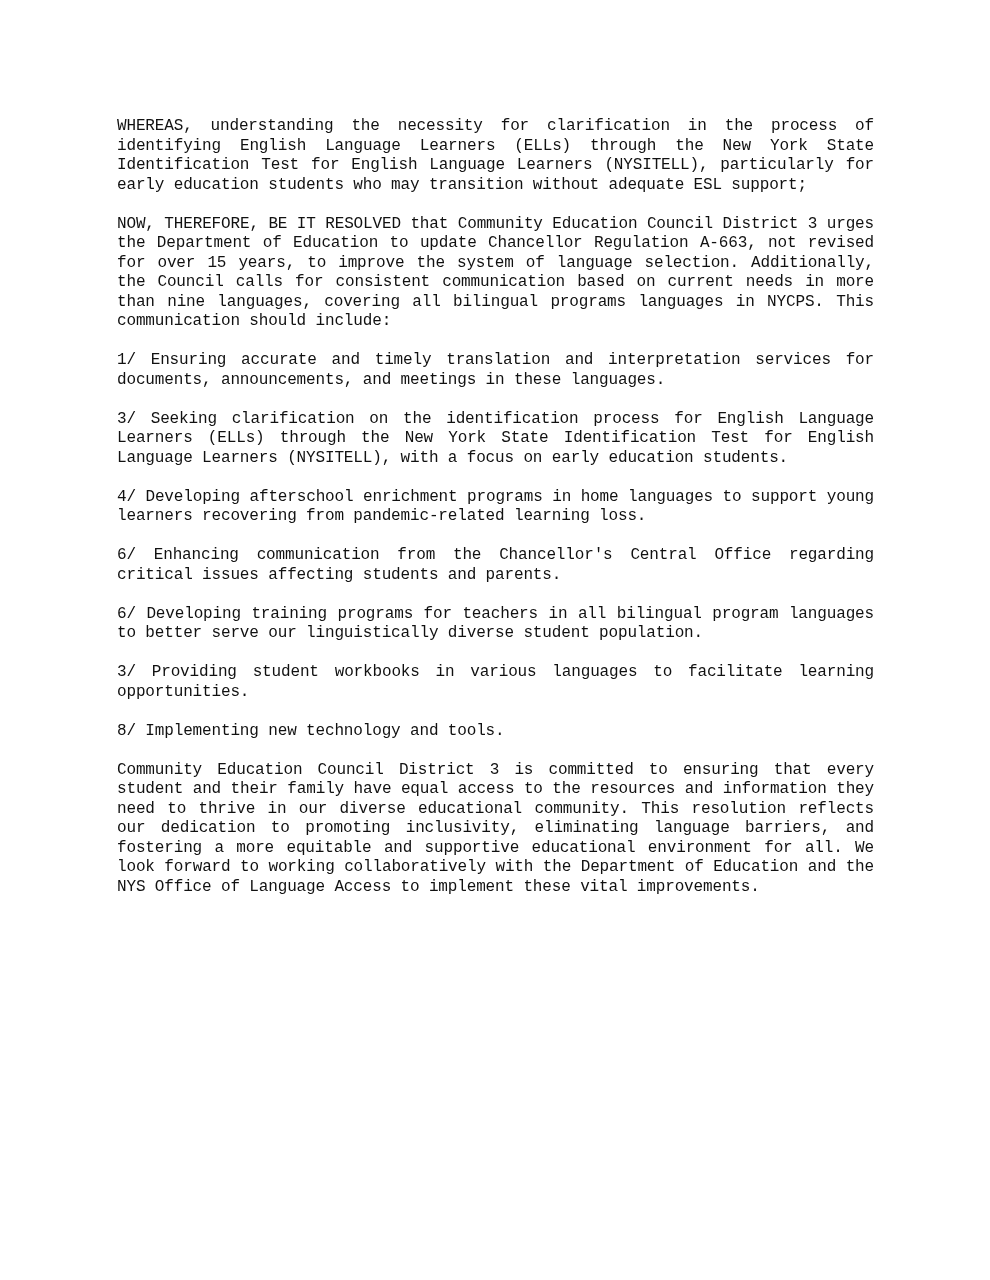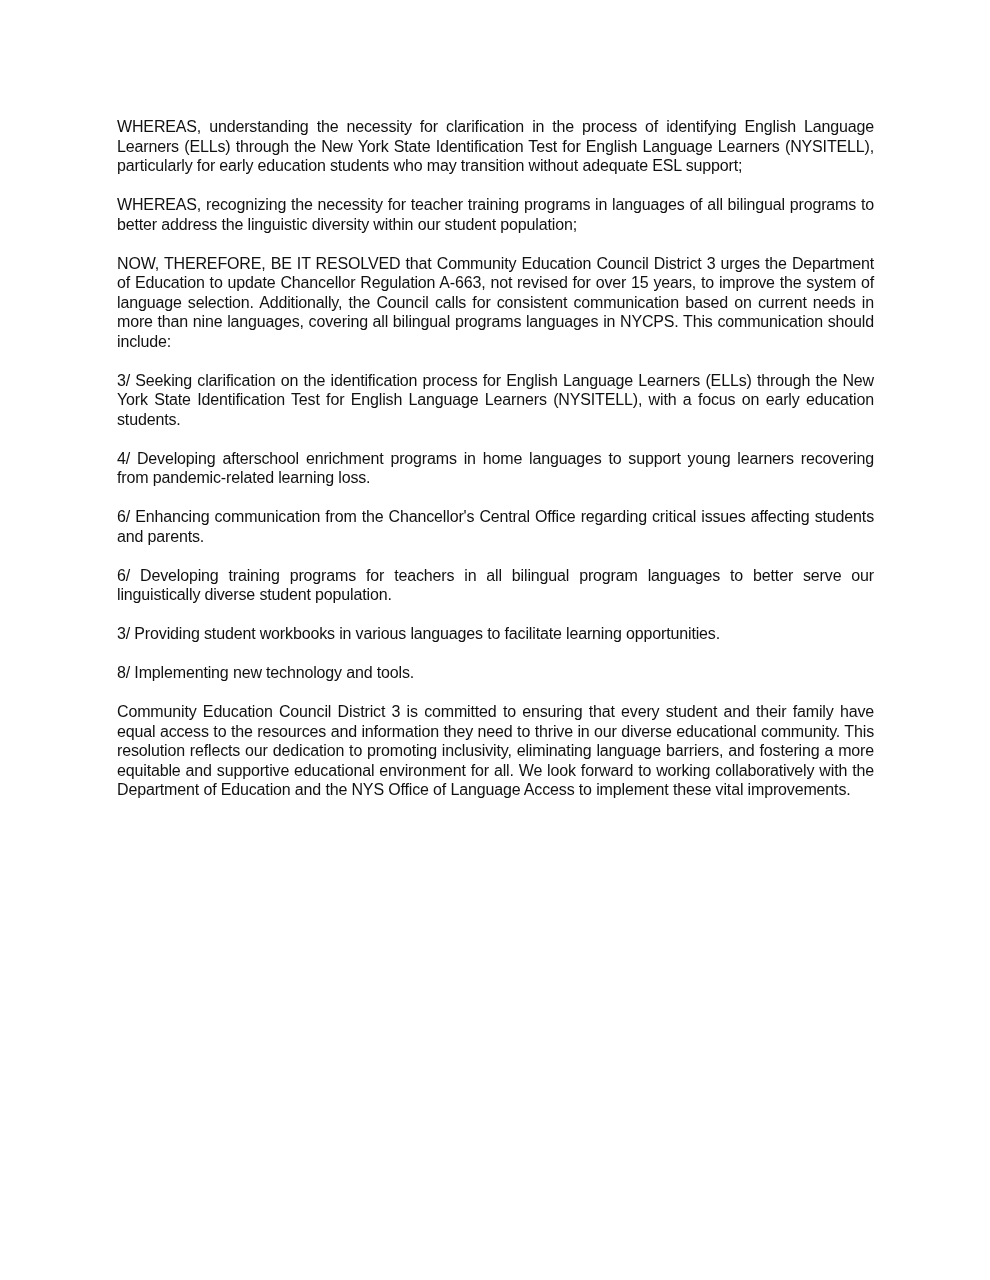--- a/index.html
+++ b/index.html
@@ -11,39 +11,39 @@
       width: 990px;
       height: 1280px;
       position: relative;
       overflow: hidden;
     }
     .page {
       position: absolute;
       left: 117px;
       top: 117px;
       width: 757px;
-      font-family: Liberation Sans, sans-serif;
+      font-family: Liberation Mono, monospace;
       font-size: 16px;
       line-height: 19.5px;
       color: #111111;
       letter-spacing: -0.15px;
     }
     .para {
       margin: 0 0 19.5px 0;
       text-align: justify;
       text-align-last: left;
     }
   </style>
 </head>
 <body>
 
 <div class="page">
   <p class="para">WHEREAS, understanding the necessity for clarification in the process of identifying English Language Learners (ELLs) through the New York State Identification Test for English Language Learners (NYSITELL), particularly for early education students who may transition without adequate ESL support;</p>
-  <p class="para">WHEREAS, recognizing the necessity for teacher training programs in languages of all bilingual programs to better address the linguistic diversity within our student population;</p>
   <p class="para">NOW, THEREFORE, BE IT RESOLVED that Community Education Council District 3 urges the Department of Education to update Chancellor Regulation A-663, not revised for over 15 years, to improve the system of language selection. Additionally, the Council calls for consistent communication based on current needs in more than nine languages, covering all bilingual programs languages in NYCPS. This communication should include:</p>
+  <p class="para">1/ Ensuring accurate and timely translation and interpretation services for documents, announcements, and meetings in these languages.</p>
   <p class="para">3/ Seeking clarification on the identification process for English Language Learners (ELLs) through the New York State Identification Test for English Language Learners (NYSITELL), with a focus on early education students.</p>
   <p class="para">4/ Developing afterschool enrichment programs in home languages to support young learners recovering from pandemic-related learning loss.</p>
   <p class="para">6/ Enhancing communication from the Chancellor's Central Office regarding critical issues affecting students and parents.</p>
   <p class="para">6/ Developing training programs for teachers in all bilingual program languages to better serve our linguistically diverse student population.</p>
   <p class="para">3/ Providing student workbooks in various languages to facilitate learning opportunities.</p>
   <p class="para">8/ Implementing new technology and tools.</p>
   <p class="para">Community Education Council District 3 is committed to ensuring that every student and their family have equal access to the resources and information they need to thrive in our diverse educational community. This resolution reflects our dedication to promoting inclusivity, eliminating language barriers, and fostering a more equitable and supportive educational environment for all. We look forward to working collaboratively with the Department of Education and the NYS Office of Language Access to implement these vital improvements.</p>
 </div>
 
 </body></html>

